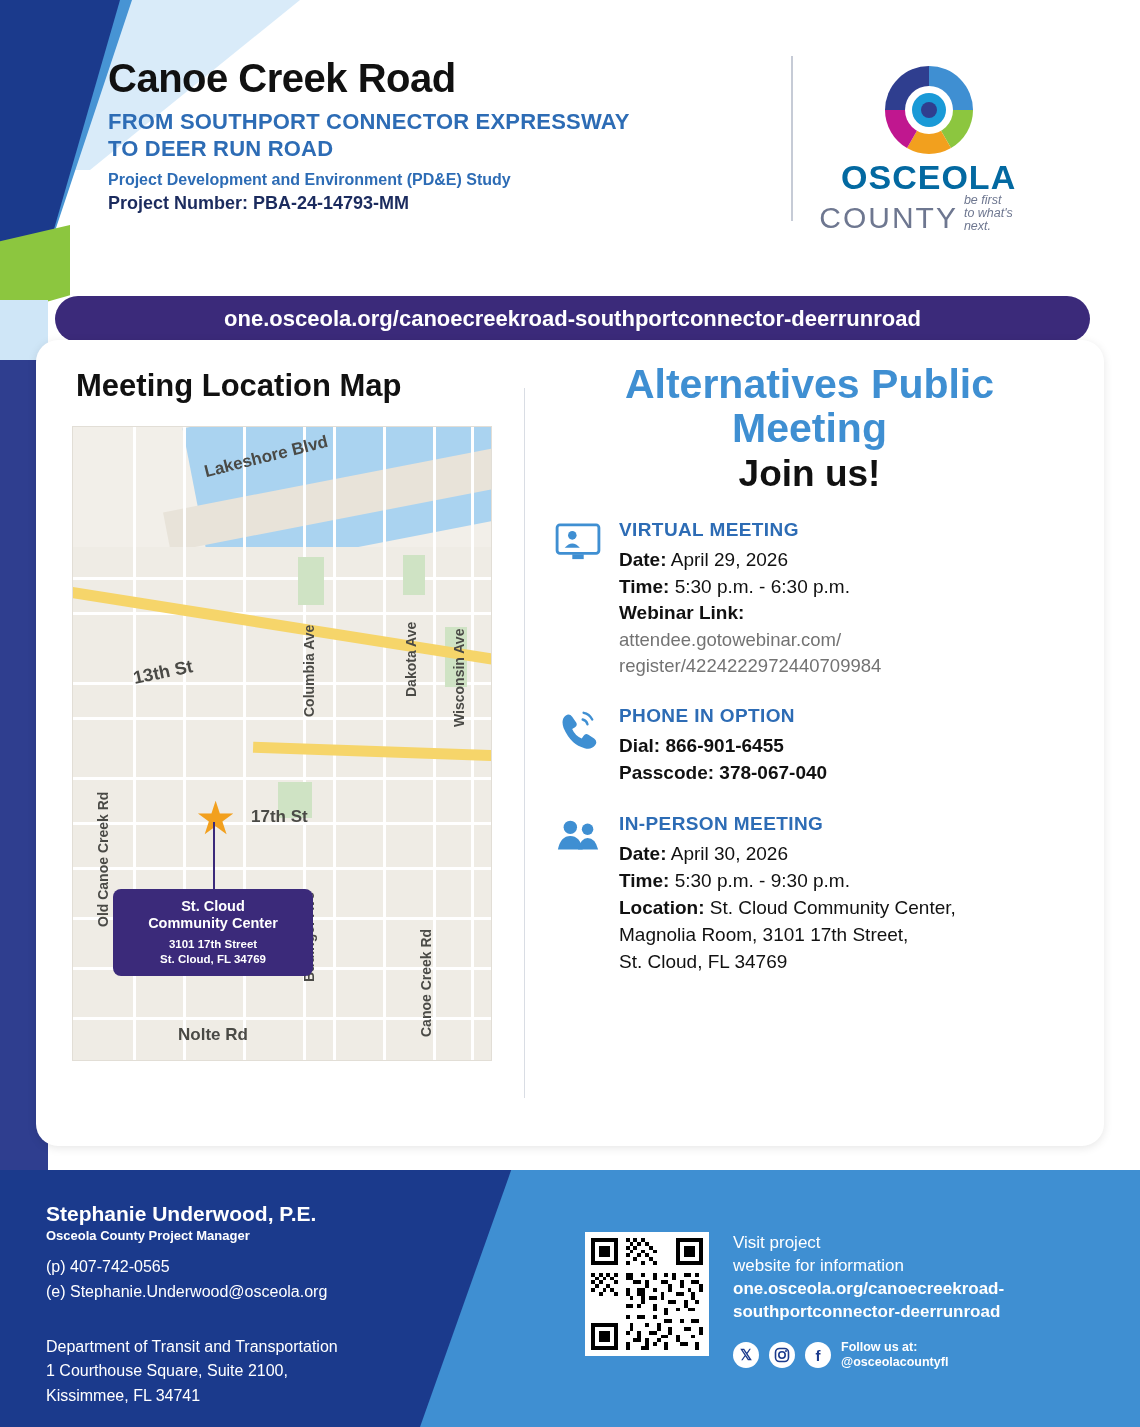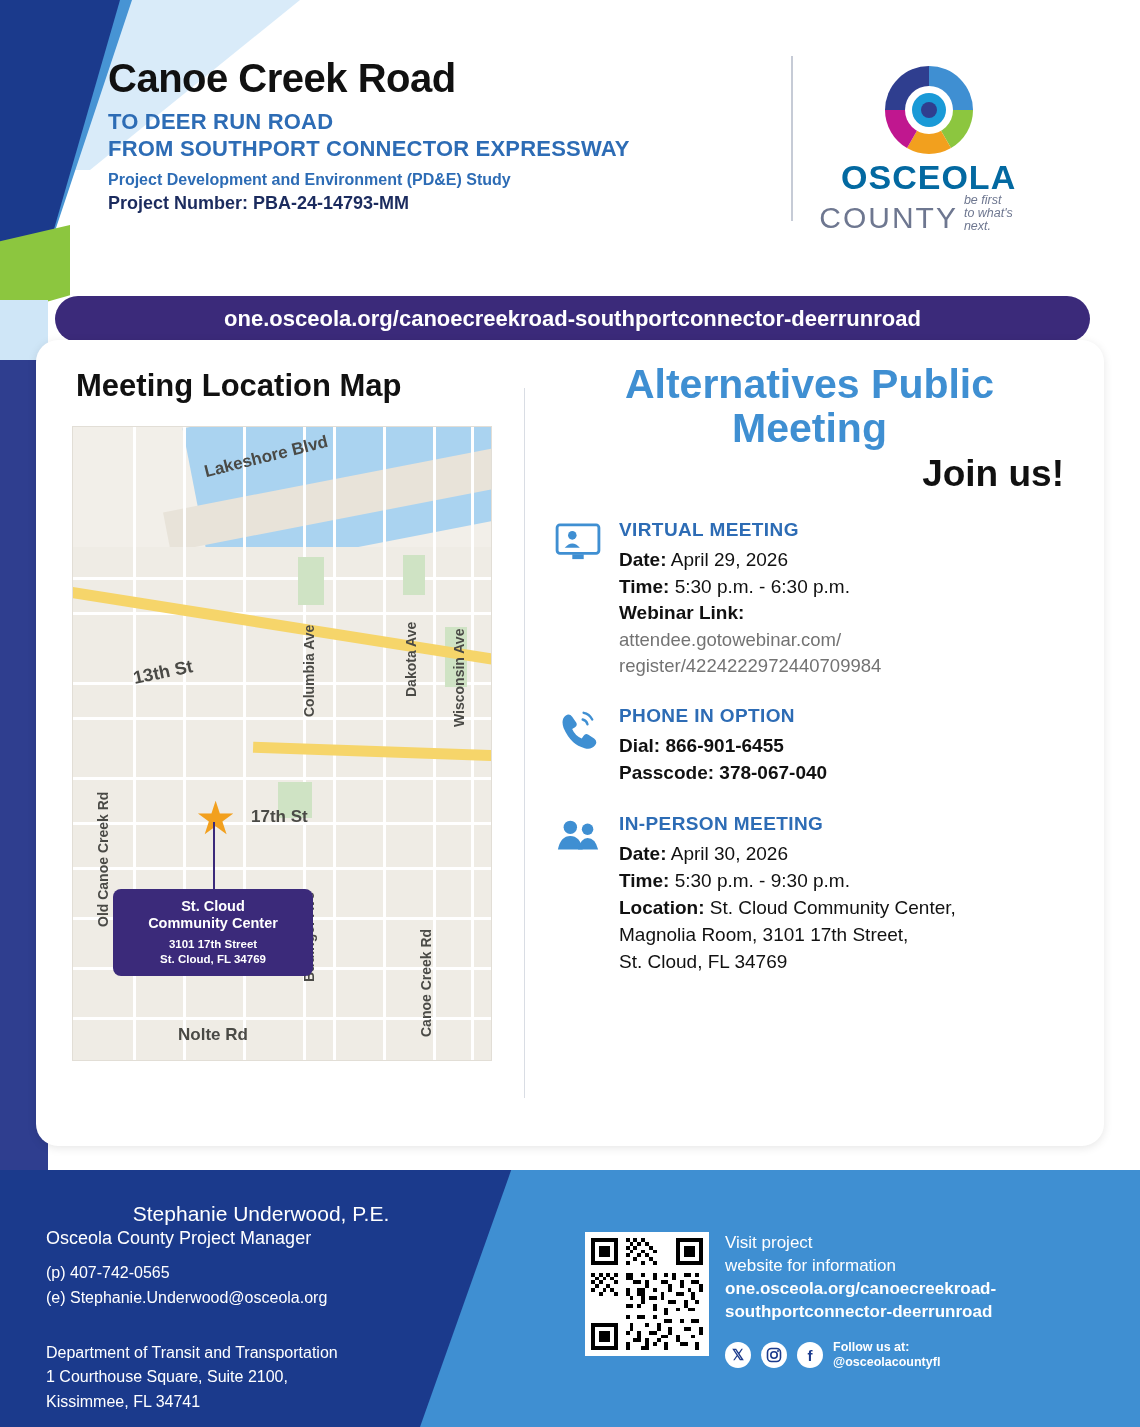--- a/index.html
+++ b/index.html
@@ -155,21 +155,21 @@
   }
   .map-callout .cname { font-size:14.5px; font-weight:bold; line-height:1.18; }
   .map-callout .caddr { font-size:11.5px; font-weight:bold; margin-top:5px; line-height:1.25; }
 
   
   .meeting-title {
     font-size:41px; font-weight:bold; color:#3f8fd2; text-align:center;
     line-height:1.08; margin:0 0 2px 0;
   }
   .join-us {
-    font-size:37px; font-weight:bold; color:#111; text-align:right; margin:0 0 24px 0;
+    font-size:37px; font-weight:bold; color:#111; text-align:center; margin:0 0 24px 0;
   }
   .section { display:flex; gap:16px; margin-bottom:26px; }
   .sec-icon { width:48px; flex:0 0 48px; padding-top:4px; color:#3f8fd2; }
   .sec-body { flex:1; }
   .sec-head {
     font-size:19px; font-weight:bold; color:#2d6cb5; letter-spacing:.4px;
     text-transform:uppercase; margin-bottom:6px;
   }
   .sec-line { font-size:19px; color:#111; line-height:1.42; }
   .sec-line b { font-weight:bold; }
@@ -181,27 +181,27 @@
     background:#1b3a8c; color:#fff; overflow:hidden;
   }
   .footer-wedge {
     position:absolute; left:420px; top:0; width:760px; height:257px;
     background:#3f8fd2;
     clip-path:polygon(12% 0, 100% 0, 100% 100%, 0 100%);
   }
   .footer-left {
     position:absolute; left:46px; top:32px; width:430px; z-index:2;
   }
-  .f-name { font-size:21px; font-weight:normal; margin:0 0 2px 0;text-align:center; }
-  .f-role { font-size:18px; font-weight:normal; margin:0 0 12px 0; }
+  .f-name { font-size:21px; font-weight:bold; margin:0 0 2px 0; }
+  .f-role { font-size:13px; font-weight:bold; margin:0 0 12px 0; }
   .f-line { font-size:16px; line-height:1.55; }
   .f-block2 { margin-top:30px; font-size:16px; line-height:1.55; }
   .footer-right {
     position:absolute; left:585px; top:62px; z-index:2;
-    display:flex; gap:16px; align-items:flex-start;
+    display:flex; gap:24px; align-items:flex-start;
   }
   .qr {
     width:124px; height:124px; background:#fff; padding:6px;
   }
   .qr svg { display:block; }
   .f-visit { font-size:17px; line-height:1.35; }
   .f-visit .bold { font-weight:bold; }
   .social-row { display:flex; align-items:center; gap:10px; margin-top:16px; }
   .soc {
     width:26px; height:26px; border-radius:50%; background:#fff; color:#1b3a8c;
@@ -216,22 +216,22 @@
 <div class="deco deco-top-lightblue"></div>
 <div class="deco deco-top-blue"></div>
 <div class="deco deco-green"></div>
 <div class="deco deco-navy-strip"></div>
 <div class="deco deco-cyan-strip"></div>
 
 <div class="header">
   <div class="header-left">
     <h1 class="title">Canoe Creek Road</h1>
     <div class="subtitle">
+      <div>FROM SOUTHPORT CONNECTOR EXPRESSWAY</div>
       <div>TO DEER RUN ROAD</div>
-      <div>FROM SOUTHPORT CONNECTOR EXPRESSWAY</div>
     </div>
     <div class="study-line">Project Development and Environment (PD&amp;E) Study</div>
     <div class="project-number">Project Number: PBA-24-14793-MM</div>
   </div>
   <div class="header-divider"></div>
   <div class="logo-wrap">
     <svg class="logo-mark" viewBox="0 0 150 96">
       <path d="M75 4 A44 44 0 0 1 119 48 L75 48 Z" fill="#3f8fd2"></path>
       <path d="M119 48 A44 44 0 0 1 97 86 L75 48 Z" fill="#8cc63f"></path>
       <path d="M97 86 A44 44 0 0 1 53 86 L75 48 Z" fill="#f2a01e"></path>

